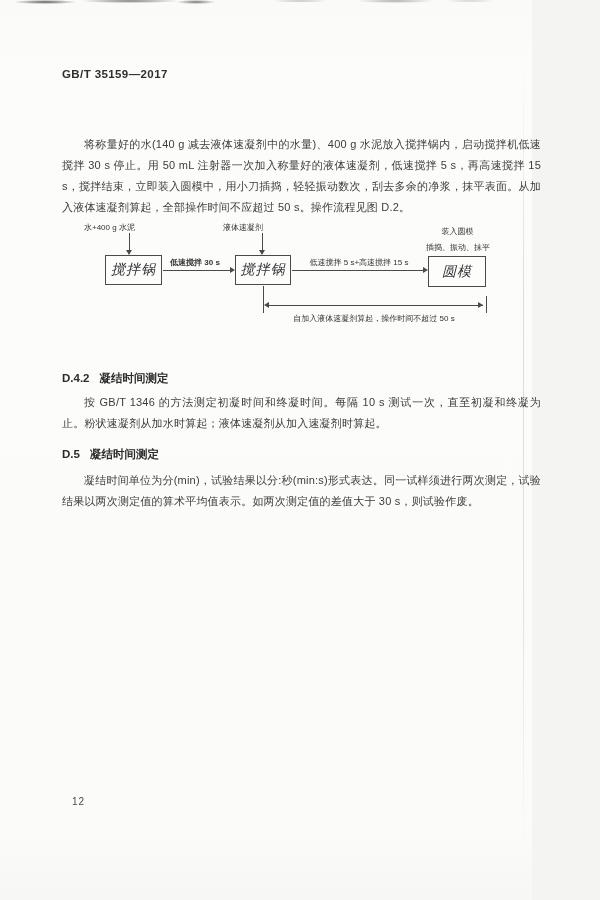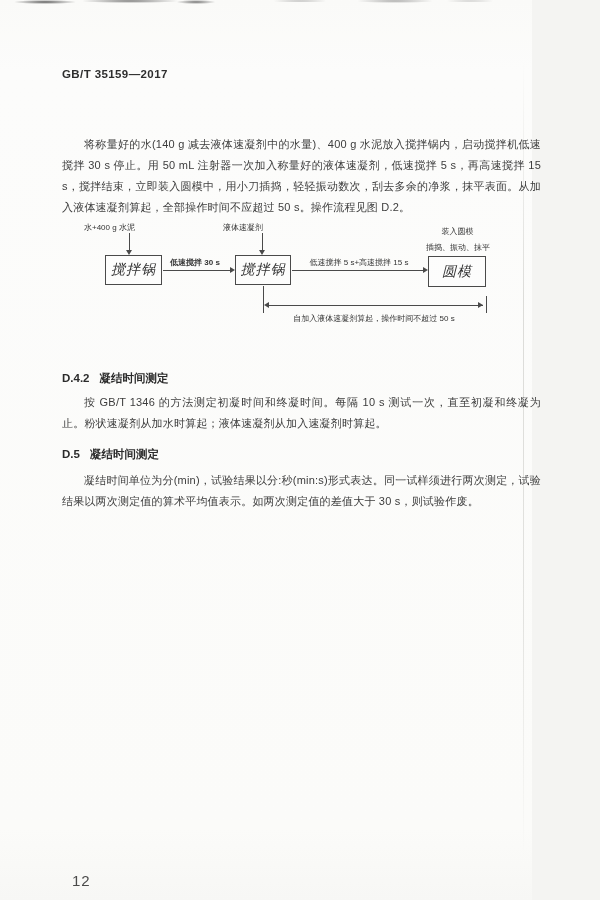--- a/index.html
+++ b/index.html
@@ -46,22 +46,22 @@
   }
   .p412{top:134px;}
   .p42{top:392px;}
   .p5{top:470px;}
   .caption{
     position:absolute;left:0;top:343px;width:600px;text-align:center;
     font-size:11px;font-weight:bold;color:#2b2b2b;
   }
   .caption .cnum{margin-right:12px;}
   .pageno{
-    position:absolute;left:72px;top:872px;
-    font-size:15px;color:#4a4a4a;letter-spacing:1px;text-align:center;
+    position:absolute;left:72px;top:796px;
+    font-size:10px;color:#4a4a4a;letter-spacing:1px;text-align:center;
   }
   
   .flow{position:absolute;left:80px;top:220px;width:430px;height:110px;}
   .flow *{box-sizing:border-box;}
   .fbox{
     position:absolute;border:1.5px solid #4a4a4a;background:rgba(255,255,255,.4);
     display:flex;align-items:center;justify-content:center;
     font-size:14px;color:#333;letter-spacing:1px;font-style:italic;
   }
   .fb1{left:25px;top:35px;width:57px;height:30px;}

